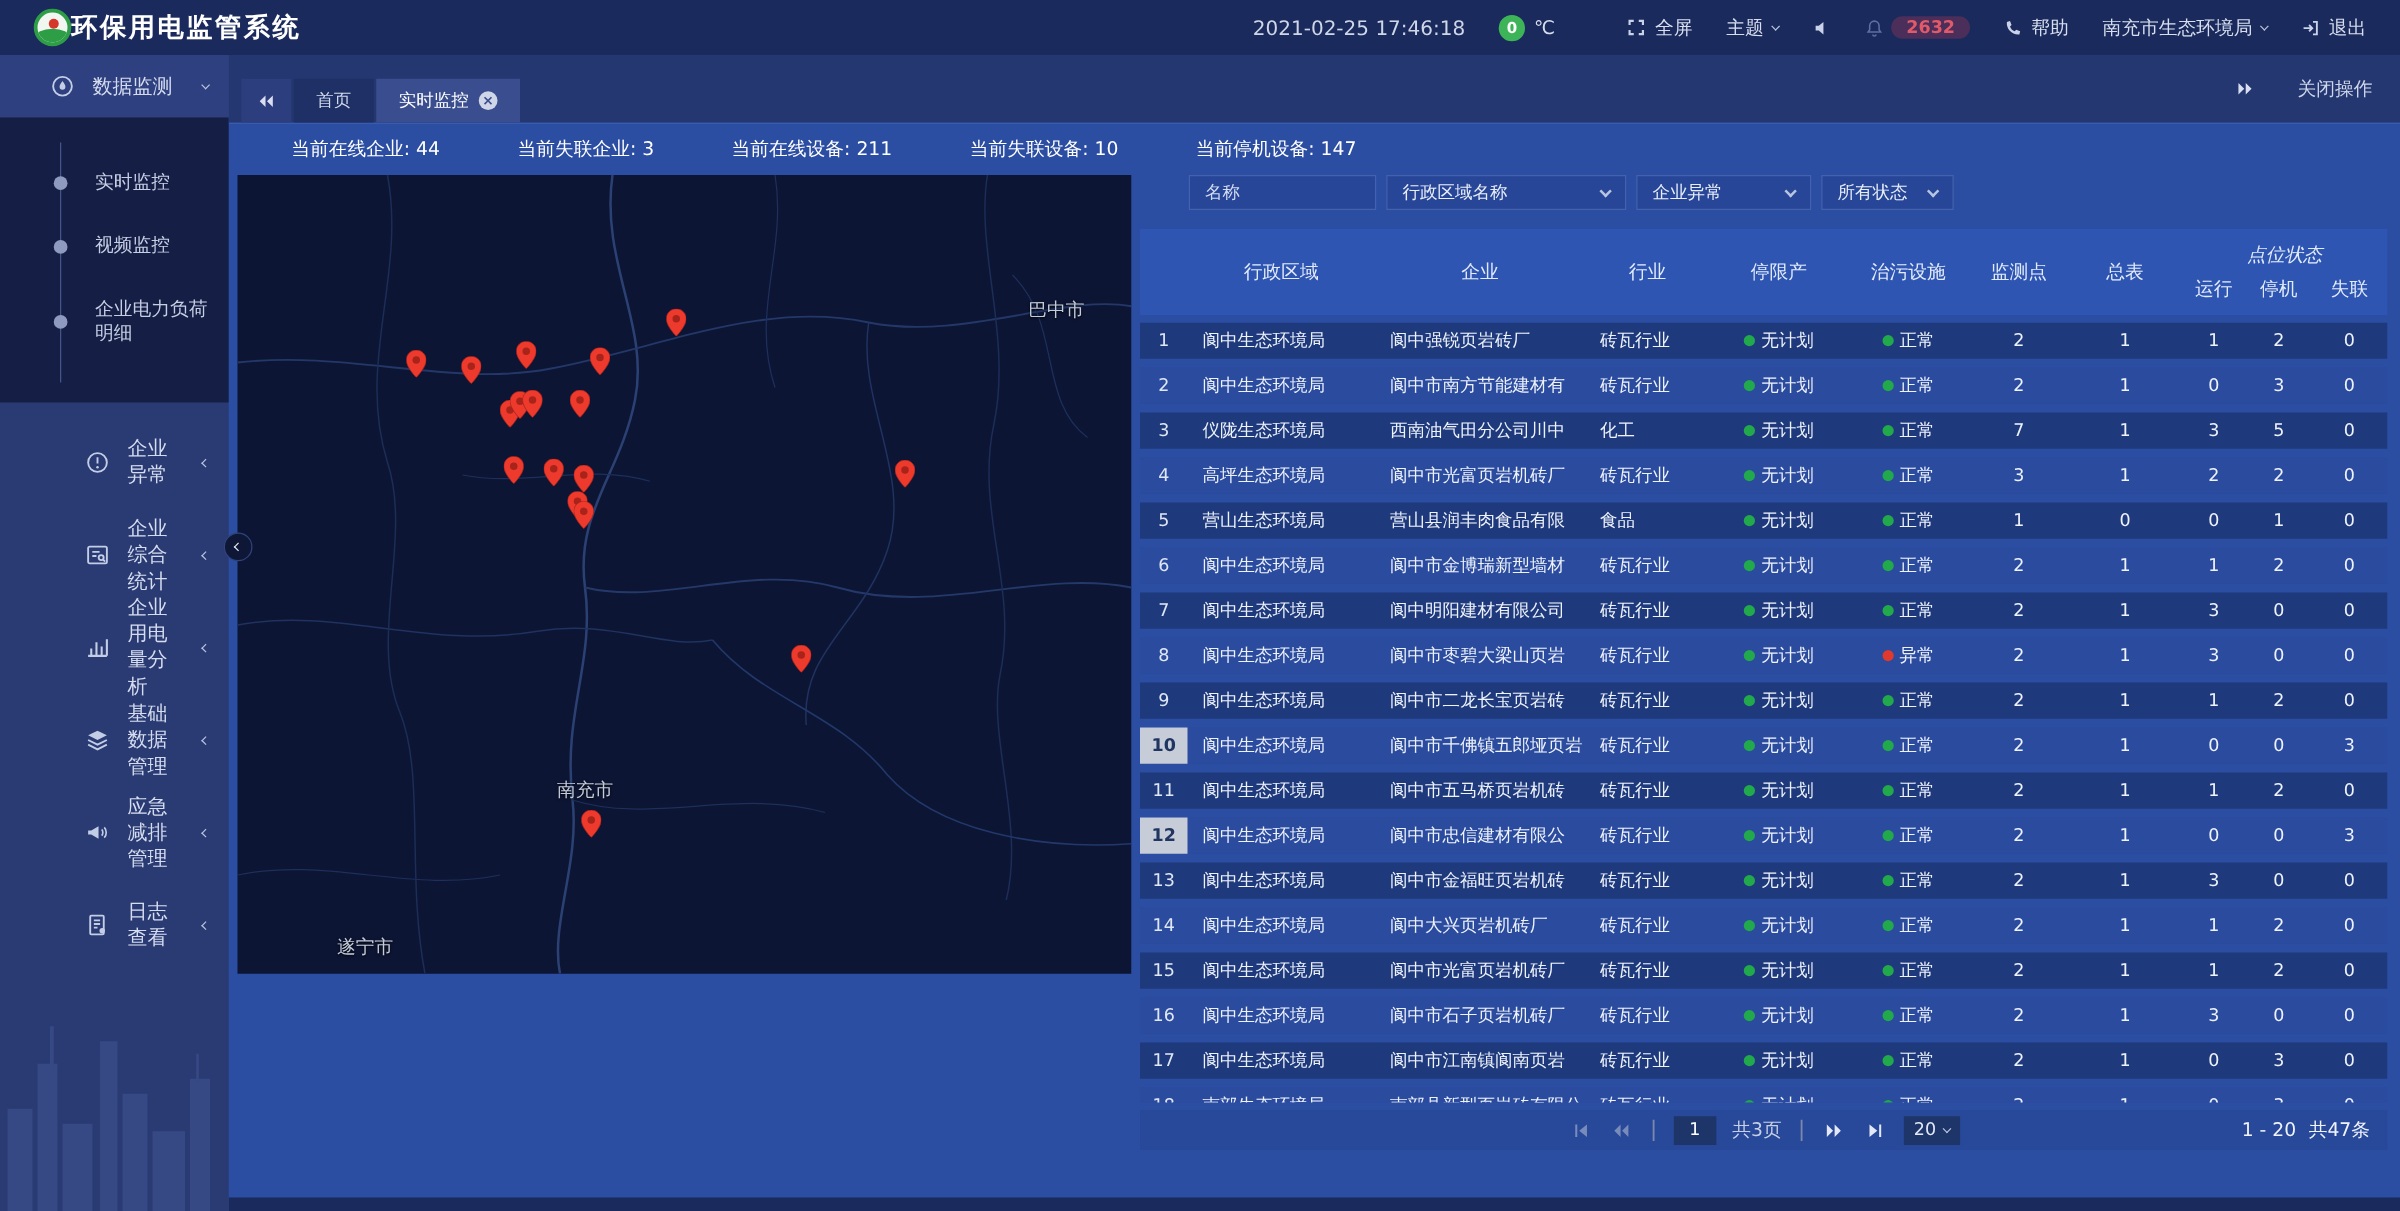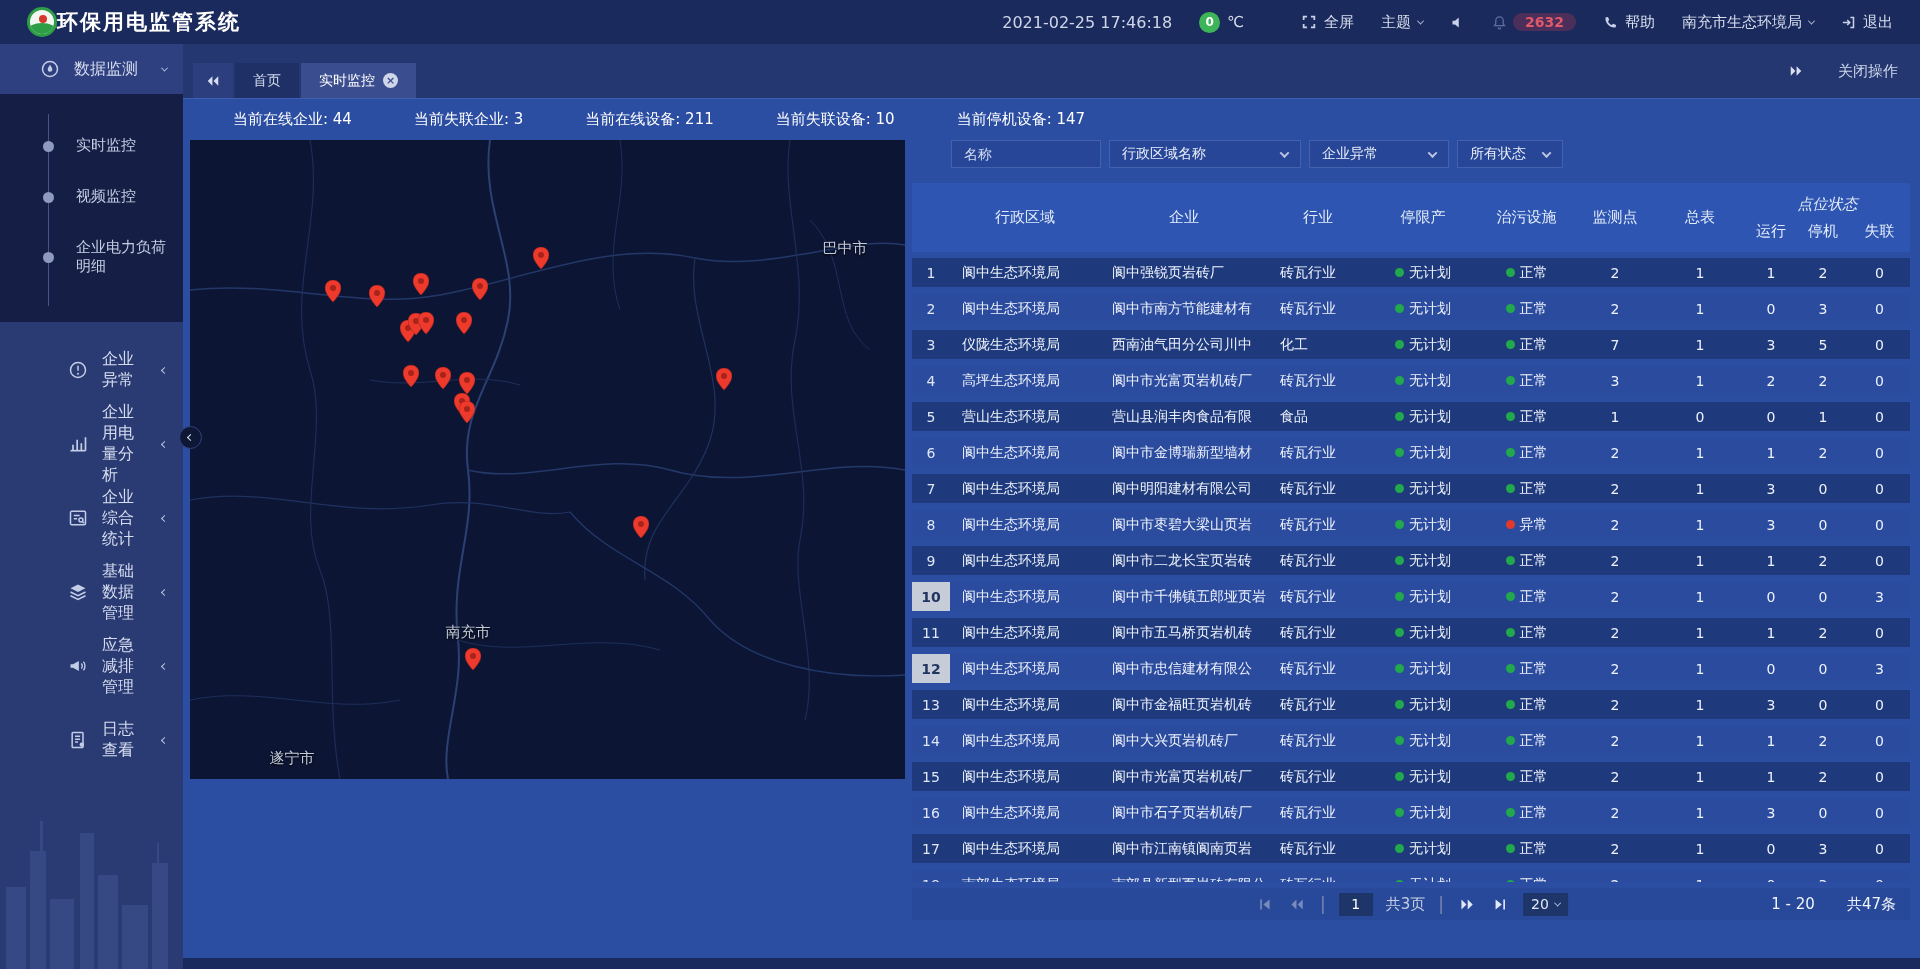--- a/index.html
+++ b/index.html
@@ -94,21 +94,21 @@
   .dot2.green{background:#21a94c;}
   .dot2.red{background:#e0392d;}
   
   .pager{position:absolute;left:0;top:748px;width:998px;height:32px;background:rgba(0,0,0,.05);display:flex;align-items:center;font-size:15px;color:#c6cfe4;}
   .pager .mid{position:absolute;left:50%;transform:translateX(-50%);display:flex;align-items:center;gap:13px;}
   .pbtn{width:20px;height:20px;display:flex;align-items:center;justify-content:center;cursor:pointer;color:#e2e8f6;}
   .pbtn.dis{color:#8d9cc4;opacity:.8;}
   .pdiv{color:#7c89ad;font-size:17px;}
   .pageinput{width:34px;height:23px;background:#1d3569;border:none;color:#fff;text-align:center;font-size:14px;font-family:inherit;}
   .psize{background:#1d3569;height:23px;display:flex;align-items:center;gap:6px;padding:0 8px;cursor:pointer;color:#e2e8f6;font-size:14px;}
-  .ptotal{position:absolute;right:14px;color:#f0f3fb;display:flex;gap:32px;}
+  .ptotal{position:absolute;right:14px;color:#f0f3fb;display:flex;gap:10px;}
   .footer-strip{position:absolute;left:183px;right:0;bottom:0;height:11px;background:#1b2a5c;z-index:3;}
   .skyline{position:absolute;left:0;bottom:0;width:183px;z-index:1;}
 </style>
 </head>
 <body>
 
 <header class="app-header">
   <div class="logo">
       <span class="sun"></span>
       <span class="hill"></span>
@@ -189,40 +189,40 @@
               <circle cx="12" cy="16.6" r="1.2" fill="currentColor" stroke="none"></circle>
             </svg>
           </span>
           <span class="slabel">企业异常</span>
           <i class="chev small left"></i>
         </div>
       </div>
       <div class="side-sec">
         <div class="side-row">
           <span class="sicon">
-            <svg viewBox="0 0 24 24" fill="none" stroke="currentColor" stroke-width="2">
-              <path d="M3 20h18"></path>
-              <path d="M6 20v-7M11 20V7M16 20v-9M21 20V4"></path>
-            </svg>
-          </span>
-          <span class="slabel">企业用电量分析</span>
-          <i class="chev small left"></i>
-        </div>
-      </div>
-      <div class="side-sec">
-        <div class="side-row">
-          <span class="sicon">
             <svg viewBox="0 0 24 24" fill="none" stroke="currentColor" stroke-width="1.8">
               <rect x="3" y="4" width="18" height="16" rx="1.5"></rect>
               <path d="M7 9h7M7 13h4"></path>
               <circle cx="15.5" cy="14.5" r="2.4"></circle>
               <path d="M17.3 16.3l2 2"></path>
             </svg>
           </span>
           <span class="slabel">企业综合统计</span>
+          <i class="chev small left"></i>
+        </div>
+      </div>
+      <div class="side-sec">
+        <div class="side-row">
+          <span class="sicon">
+            <svg viewBox="0 0 24 24" fill="none" stroke="currentColor" stroke-width="2">
+              <path d="M3 20h18"></path>
+              <path d="M6 20v-7M11 20V7M16 20v-9M21 20V4"></path>
+            </svg>
+          </span>
+          <span class="slabel">企业用电量分析</span>
           <i class="chev small left"></i>
         </div>
       </div>
       <div class="side-sec">
         <div class="side-row">
           <span class="sicon">
             <svg viewBox="0 0 24 24" fill="none" stroke="currentColor" stroke-width="1.8">
               <path d="M12 3l9 4.5L12 12 3 7.5 12 3z" fill="currentColor" stroke="none"></path>
               <path d="M3 12l9 4.5 9-4.5M3 16.5L12 21l9-4.5"></path>
             </svg>

